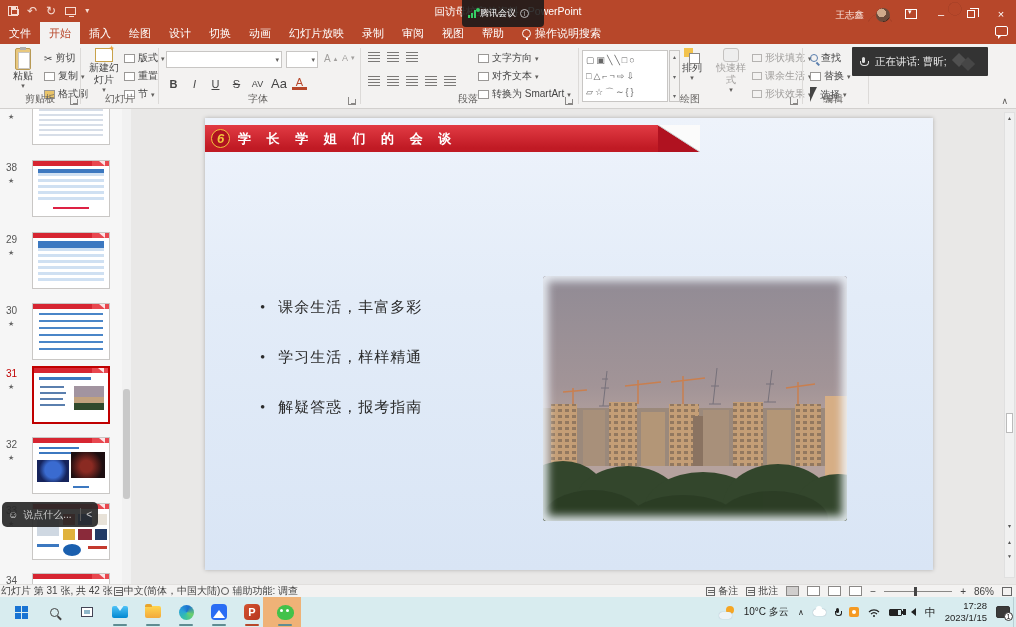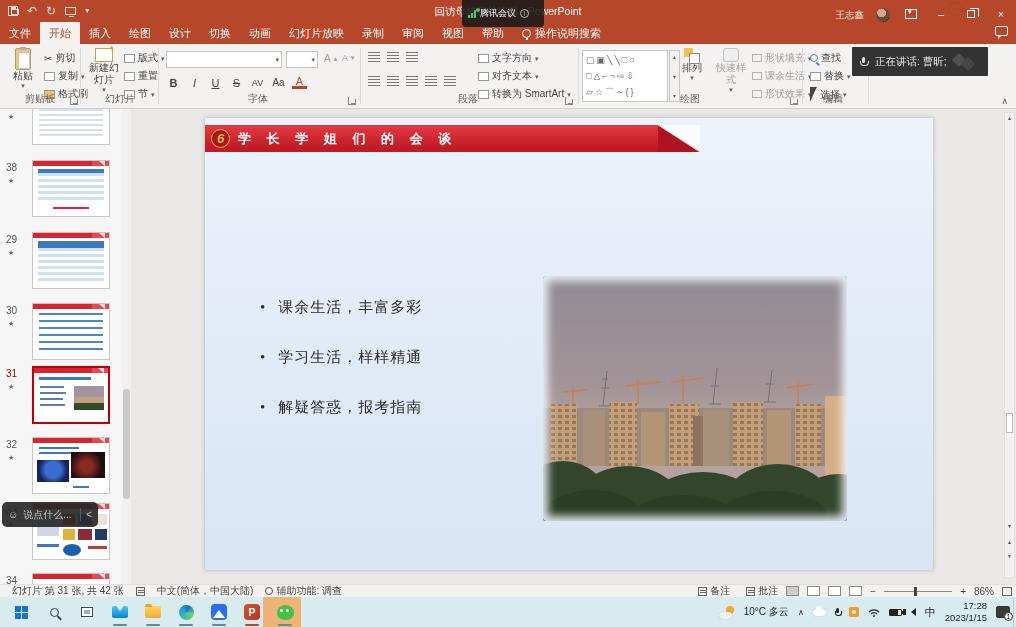--- a/index.html
+++ b/index.html
@@ -131,21 +131,21 @@
   .photo{position:absolute;left:338px;top:158px;width:304px;height:245px;border-radius:3px;overflow:hidden}
   .photo:after{content:"";position:absolute;inset:0;box-shadow:inset 0 0 9px 5px rgba(240,246,253,.9);border-radius:3px}
 
   .vscroll{position:absolute;right:1px;top:3px;width:11px;height:466px;background:#f1f1f1;border:1px solid #e0e0e0}
   .vbtn{position:absolute;left:0;width:9px;height:11px;font-size:6px;color:#555;text-align:center;line-height:11px}
   .vthumb{position:absolute;left:1px;width:7px;height:20px;top:300px;background:#fff;border:1px solid #bbb}
 
   
   .statusbar{position:absolute;left:0;top:584px;width:1016px;height:13px;background:#f3f2f1;border-top:1px solid #e1dfdd;
      font-size:10px;color:#444;display:flex;align-items:center}
-  .statusbar .item{margin-left:12px;white-space:nowrap;display:flex;align-items:center;gap:3px}
+  .statusbar .item{margin-left:1px;white-space:nowrap;display:flex;align-items:center;gap:3px}
   .spell-ic{width:9px;height:9px;border:1px solid #666;position:relative}
   .spell-ic:after{content:"";position:absolute;left:1px;top:2px;width:6px;height:1px;background:#666;box-shadow:0 2px 0 #666}
   .acc-ic{width:8px;height:8px;border:1px solid #555;border-radius:50%;position:relative}
   .sright{margin-left:auto;display:flex;align-items:center;gap:8px;padding-right:4px}
   .vico{width:13px;height:10px;border:1px solid #8a8886;background:#fff;position:relative}
   .vico.on{background:#d0cecd}
   .zoomtrack{width:68px;height:1px;background:#8a8886;position:relative}
   .zoomthumb{position:absolute;left:30px;top:-4px;width:3px;height:9px;background:#444}
   .fit-ic{width:10px;height:9px;border:1px solid #666}
 
@@ -302,21 +302,21 @@
       <span class="caret">▾</span>
     </div>
   <div class="srow gray" style="left:324px;top:9px;font-size:10px">A<span style="font-size:7px">▴</span></div>
   <div class="srow gray" style="left:342px;top:9px;font-size:9px">A<span style="font-size:7px">▾</span></div>
   <div class="srow" style="left:166px;top:32px;gap:6px">
     <span class="fontbtn b">B</span>
     <span class="fontbtn i">I</span>
     <span class="fontbtn u">U</span>
     <span class="fontbtn s">S</span>
     <span class="fontbtn" style="font-size:9px">AV</span>
-    <span class="fontbtn" style="font-size:10px">Aa</span>
+    <span class="fontbtn" style="font-size:13px">Aa</span>
     <span class="fontbtn" style="color:#b7472a;border-bottom:3px solid #b7472a;line-height:10px">A</span>
   </div>
   <div class="rlabel" style="left:230px;width:56px">字体</div>
   <div class="launcher" style="left:348px"></div>
   <div class="rsep" style="left:360px"></div>
 
   <div class="srow" style="left:368px;top:8px;gap:7px">
     <span class="lines-ic bullets"></span>
     <span class="lines-ic bullets" style="border-color:#888"></span>
     <span class="lines-ic"></span>
@@ -586,21 +586,21 @@
   <span class="item">幻灯片 第 31 张, 共 42 张</span>
   <span class="item">
       <span class="spell-ic"></span>
     </span>
   <span class="item">中文(简体，中国大陆)</span>
   <span class="item">
       <span class="acc-ic"></span>
       <span>辅助功能: 调查</span>
     </span>
   <span class="sright">
-    <span class="item" style="margin:8px">
+    <span class="item" style="margin:0">
         <span class="spell-ic"></span>
         <span>备注</span>
       </span>
     <span class="item" style="margin:0">
         <span class="spell-ic"></span>
         <span>批注</span>
       </span>
     <span class="vico on"></span>
     <span class="vico"></span>
     <span class="vico"></span>

